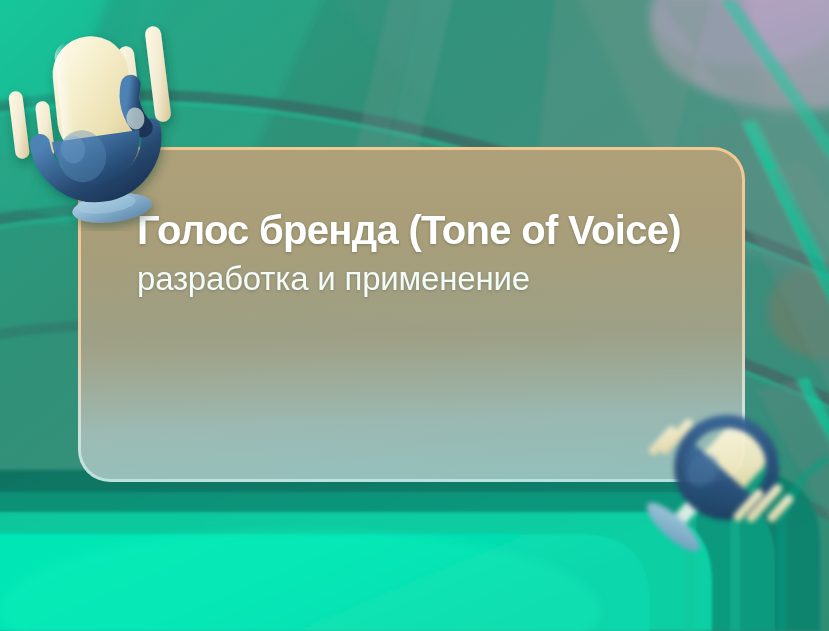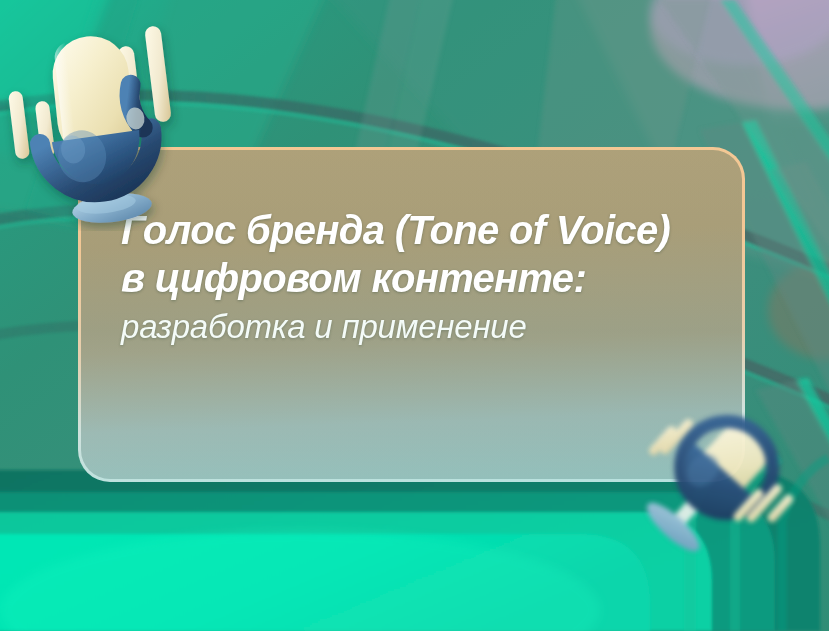--- a/index.html
+++ b/index.html
@@ -48,23 +48,22 @@
          #e7cfae 58%,
          #cfe2dd 80%,
          #b6e1de 100%) border-box;
     z-index: 6;
   }
 
   #card-inner {
     position: absolute;
     left: 0; top: 0;
     width: 100%; height: 100%;
-    padding: 56px 40px 0 40px;
+    padding: 56px 40px 0 56px;
     box-sizing: border-box;
-    font-style: italic;
   }
 
   .title-line {
     color: #ffffff;
     font-size: 40px;
     font-weight: 700;
     line-height: 1.20;
     letter-spacing: -0.7px;
     text-shadow: 0 1px 3px rgba(0,40,32,0.28);
     white-space: nowrap;
@@ -284,21 +283,20 @@
       <rect x="-48" y="-60" width="9" height="44" rx="4.5" fill="url(#bBar)" transform="rotate(42 -43 -38)"></rect>
       <rect x="24" y="10" width="9" height="40" rx="4.5" fill="url(#bBar)" transform="rotate(42 28 30)"></rect>
       <rect x="40" y="4" width="9" height="48" rx="4.5" fill="url(#bBar)" transform="rotate(42 44 28)"></rect>
       <rect x="56" y="16" width="9" height="34" rx="4.5" fill="url(#bBar)" transform="rotate(42 60 33)"></rect>
     </g>
   </svg>
 
   <div id="card">
     <div id="card-inner">
       <div class="title-line">Голос бренда (Tone of Voice)</div>
-      <div class="title-line">в цифровом контенте:</div>
       <div class="subtitle-line">разработка и применение</div>
     </div>
   </div>
 
   <svg class="mic" id="mic-top" viewBox="0 0 210 225" xmlns="http://www.w3.org/2000/svg">
     <defs>
       <linearGradient id="tCap" x1="0.12" y1="0" x2="0.92" y2="1">
         <stop offset="0" stop-color="#fdfaea"></stop>
         <stop offset="0.35" stop-color="#f6efcd"></stop>
         <stop offset="0.72" stop-color="#ebe0b2"></stop>

